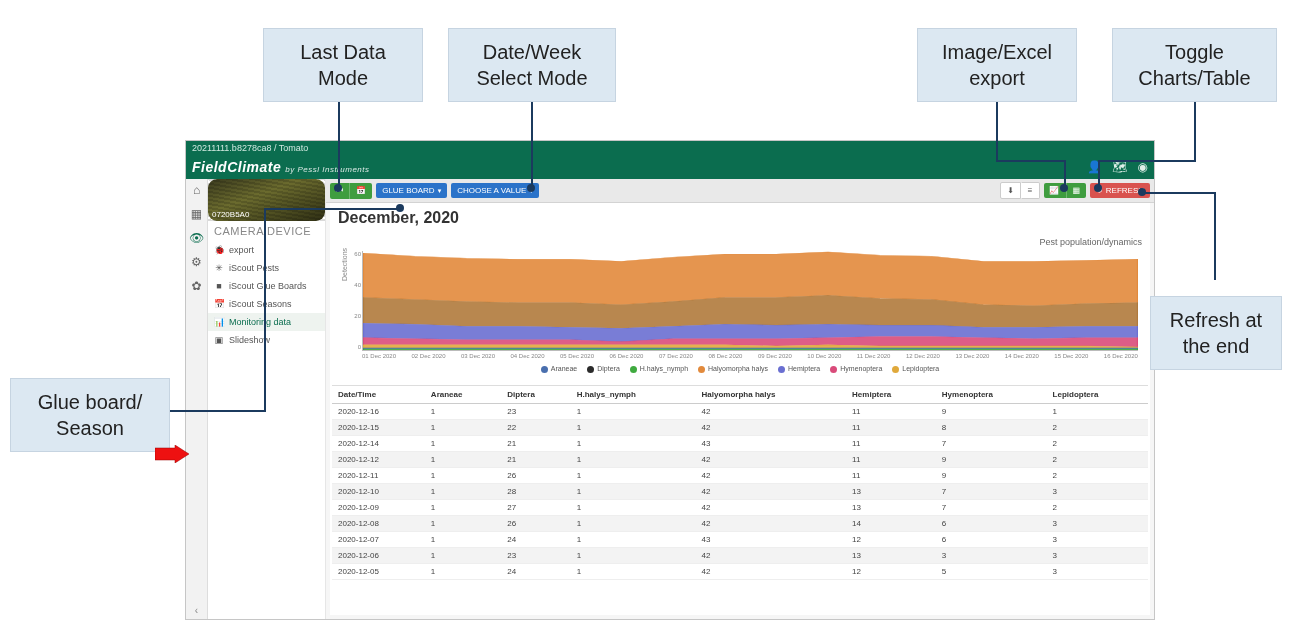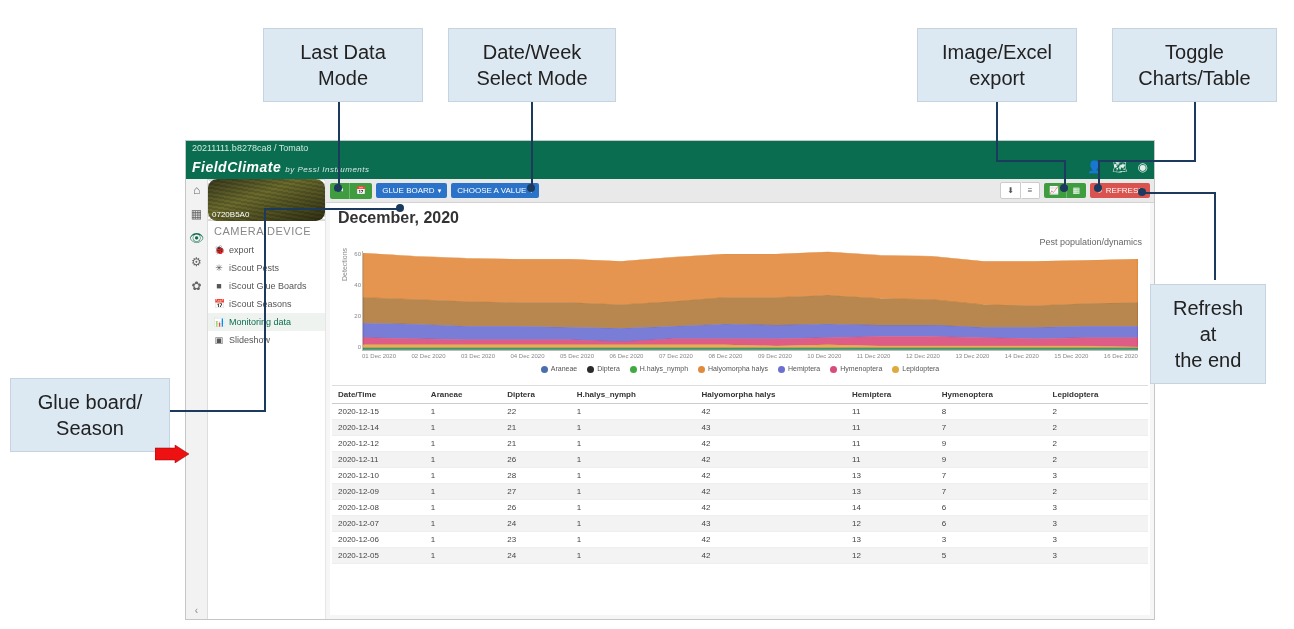--- a/index.html
+++ b/index.html
@@ -71,21 +71,21 @@
   .arrow-red svg { width:34px; height:18px; }
 </style>
 </head>
 <body>
 
 <div class="callout" style="left:263px; top:28px; width:160px;"><span>Last Data<br>Mode</span></div>
 <div class="callout" style="left:448px; top:28px; width:168px;"><span>Date/Week<br>Select Mode</span></div>
 <div class="callout" style="left:917px; top:28px; width:160px;"><span>Image/Excel<br>export</span></div>
 <div class="callout" style="left:1112px; top:28px; width:165px;"><span>Toggle<br>Charts/Table</span></div>
 <div class="callout" style="left:10px; top:378px; width:160px;"><span>Glue board/<br>Season</span></div>
-<div class="callout" style="left:1150px; top:284px; width:116px;"><span>Refresh at<br>the end</span></div>
+<div class="callout" style="left:1150px; top:296px; width:132px;"><span>Refresh at<br>the end</span></div>
 
 <div class="callout-line v" style="left:338px; top:96px; height:90px;"></div>
 <div class="callout-dot" style="left:334px; top:184px;"></div>
 <div class="callout-line v" style="left:531px; top:96px; height:90px;"></div>
 <div class="callout-dot" style="left:527px; top:184px;"></div>
 <div class="callout-line v" style="left:996px; top:96px; height:64px;"></div>
 <div class="callout-line h" style="left:996px; top:160px; width:70px;"></div>
 <div class="callout-line v" style="left:1064px; top:160px; height:26px;"></div>
 <div class="callout-dot" style="left:1060px; top:184px;"></div>
 <div class="callout-line v" style="left:1194px; top:96px; height:64px;"></div>
@@ -265,20 +265,30 @@
                   <th>Diptera</th>
                   <th>H.halys_nymph</th>
                   <th>Halyomorpha halys</th>
                   <th>Hemiptera</th>
                   <th>Hymenoptera</th>
                   <th>Lepidoptera</th>
                 </tr>
               </thead>
             <tbody id="tbody">
                 <tr>
+                  <td>2020-12-16</td>
+                  <td>1</td>
+                  <td>23</td>
+                  <td>1</td>
+                  <td>42</td>
+                  <td>11</td>
+                  <td>9</td>
+                  <td>1</td>
+                </tr>
+                <tr>
                   <td>2020-12-15</td>
                   <td>1</td>
                   <td>22</td>
                   <td>1</td>
                   <td>42</td>
                   <td>11</td>
                   <td>8</td>
                   <td>2</td>
                 </tr>
                 <tr>

